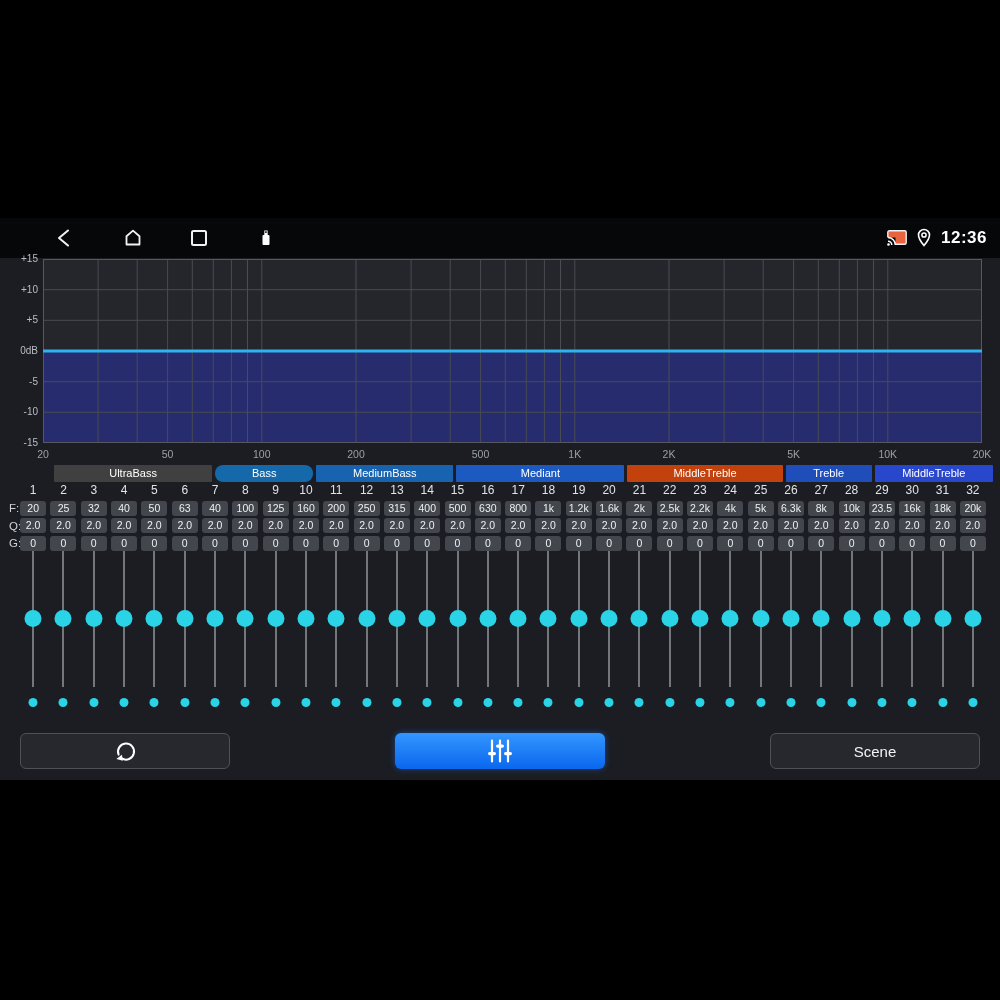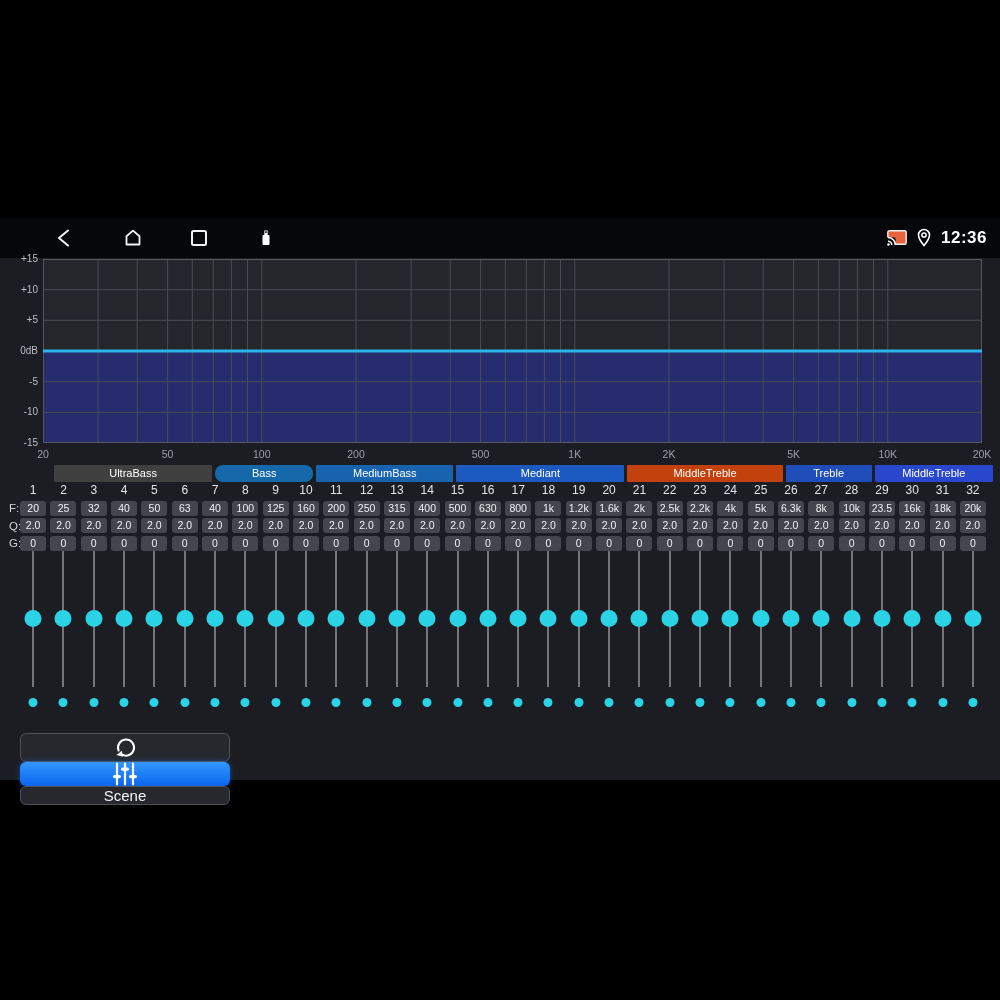--- a/index.html
+++ b/index.html
@@ -33,21 +33,21 @@
 
   
   .sliders{position:absolute;left:18px;top:333px;width:970px;height:160px;display:grid;grid-template-columns:repeat(32,1fr);}
   .slider{position:relative;height:160px;}
   .track{position:absolute;left:50%;margin-left:-1px;top:0;width:2px;height:136px;background:#73767b;}
   .knob{position:absolute;left:50%;top:59px;transform:translateX(-50%);width:17px;height:17px;border-radius:50%;}
   .sdot{position:absolute;left:50%;top:147px;transform:translateX(-50%);width:9px;height:9px;border-radius:50%;}
 
   
   .btnrow{position:absolute;left:0;top:515px;width:1000px;height:36px;display:flex;
-    justify-content:space-between;padding:0 20px;box-sizing:border-box;flex-direction:column;}
+    justify-content:space-between;padding:0 20px;box-sizing:border-box;}
   .btn{width:210px;height:36px;border-radius:6px;background:#26282d;border:1px solid #4e5156;
     display:flex;align-items:center;justify-content:center;color:#f1f3f5;font-size:15px;box-sizing:border-box;}
   .btn.active{background:linear-gradient(180deg,#3396ff,#0a67ee);border:none;box-shadow:0 0 6px rgba(30,120,255,.45);}
 </style>
 </head>
 <body>
 
 <div class="stage">
   <div class="app">
 

